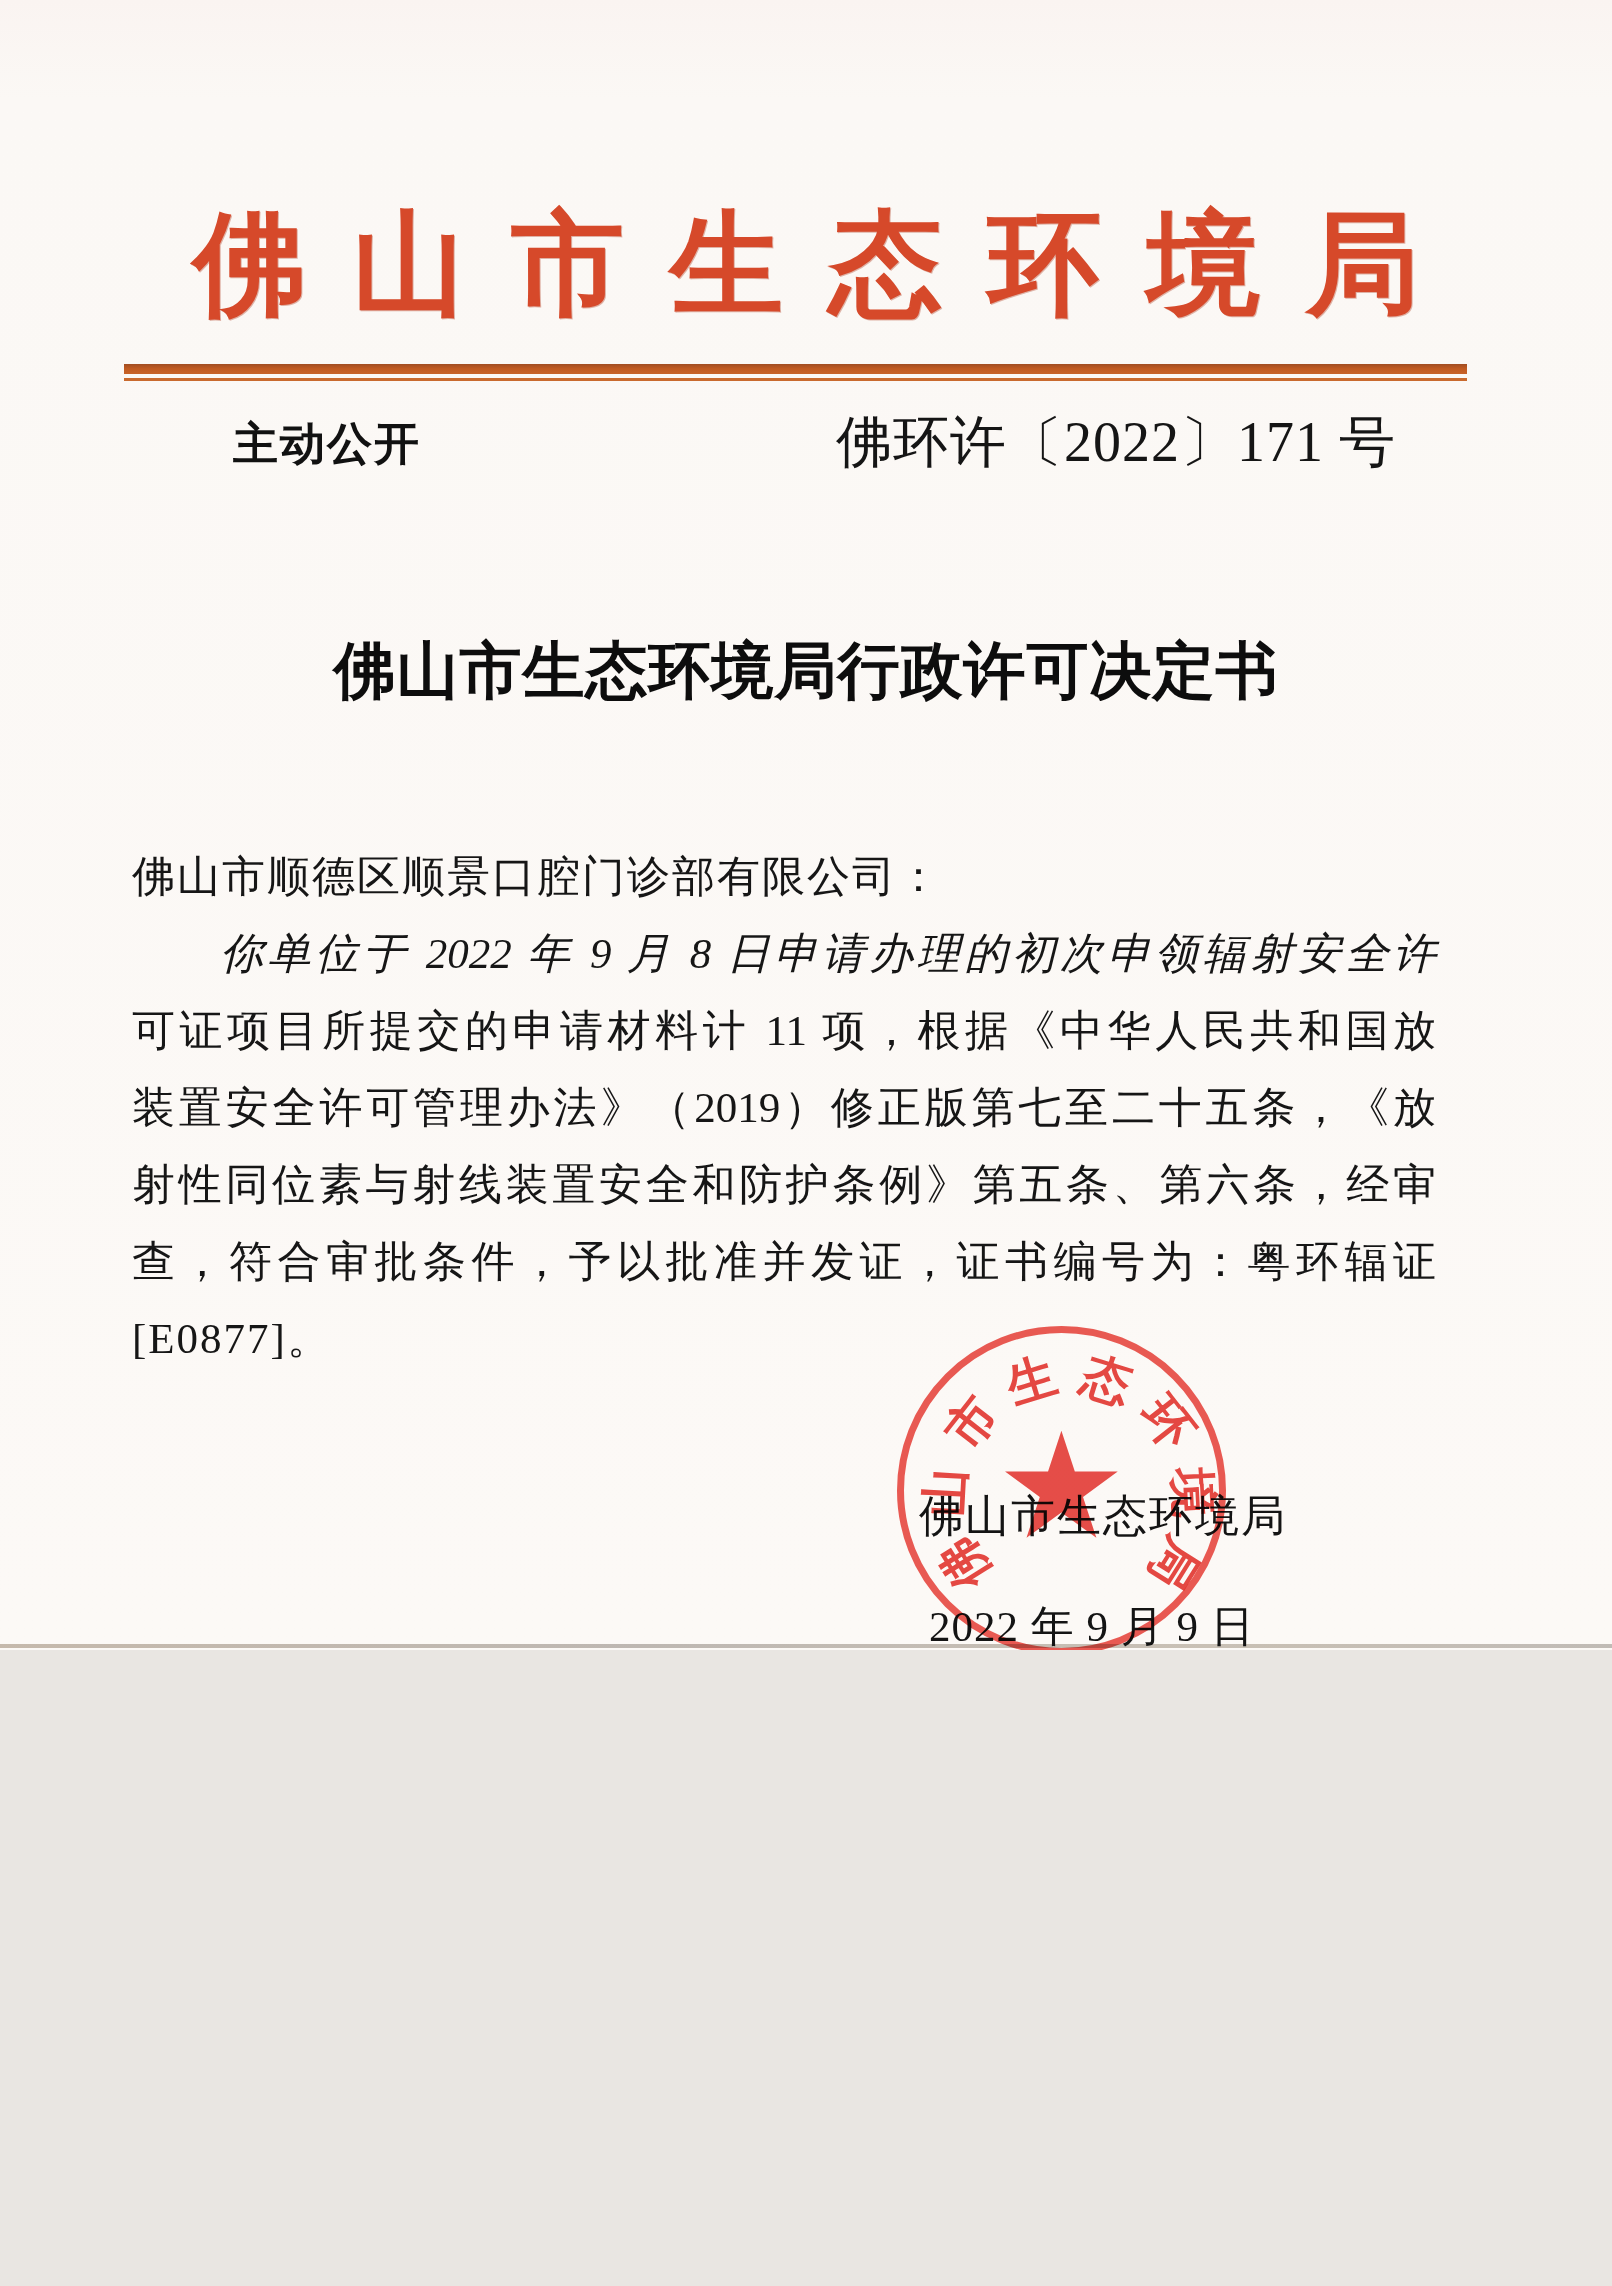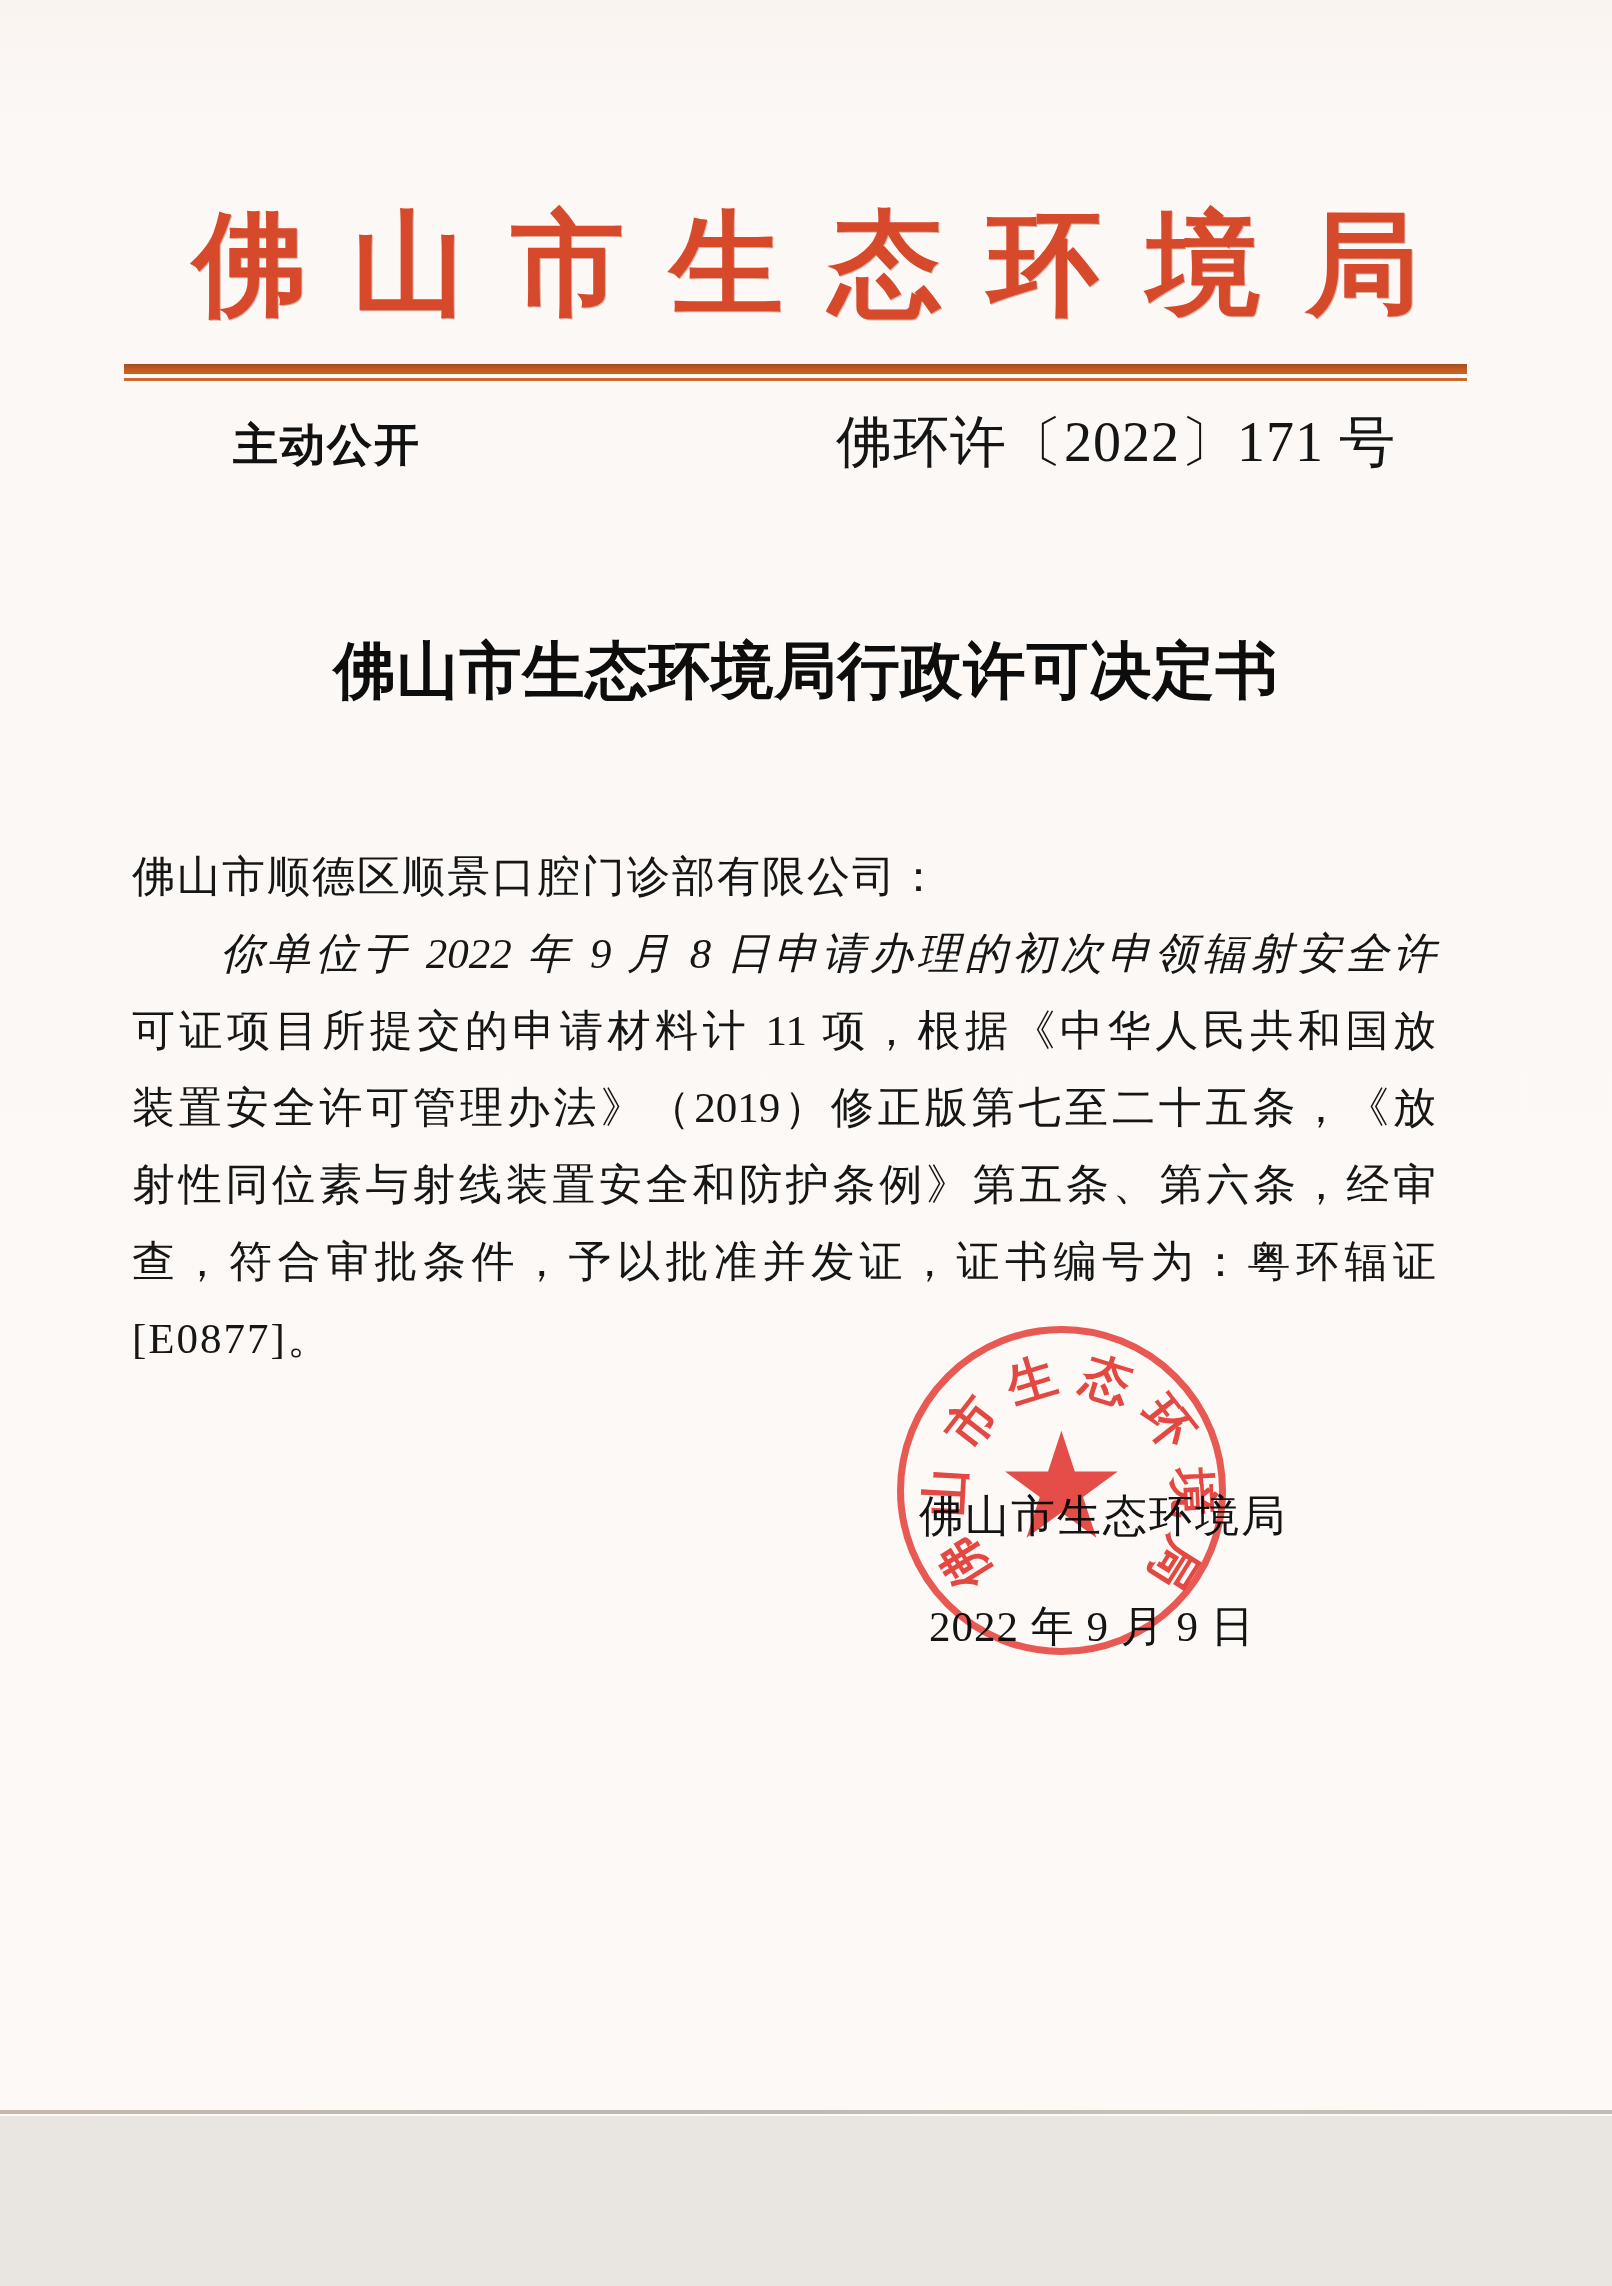--- a/index.html
+++ b/index.html
@@ -3,21 +3,21 @@
 <meta charset="utf-8">
 <style>
   html, body {
     margin: 0;
     padding: 0;
     background: #e9e6e2;
   }
   .page {
     position: relative;
     width: 1612px;
-    height: 2116px;
+    height: 1650px;
     margin: 0 auto;
     background:
       linear-gradient(180deg, #faf4f1 0%, #fbf8f5 6%, #fcf9f6 100%);
     overflow: hidden;
     font-family: "Liberation Serif", "DejaVu Serif", serif;
     color: #1c1c1c;
   }
 
   
   .agency-header {
@@ -50,21 +50,21 @@
   .red-rule .thin {
     height: 2.9px;
     background: #c96a2e;
   }
 
   
   .disclosure {
     position: absolute;
     top: 420px;
     left: 233px;
-    font-family: Liberation Sans, sans-serif;
+    font-family: Liberation Serif, serif;
     font-weight: bold;
     font-size: 45px;
     line-height: 49px;
     color: #111;
     letter-spacing: 2px;
   }
   .doc-number {
     position: absolute;
     top: 418px;
     right: 216px;

